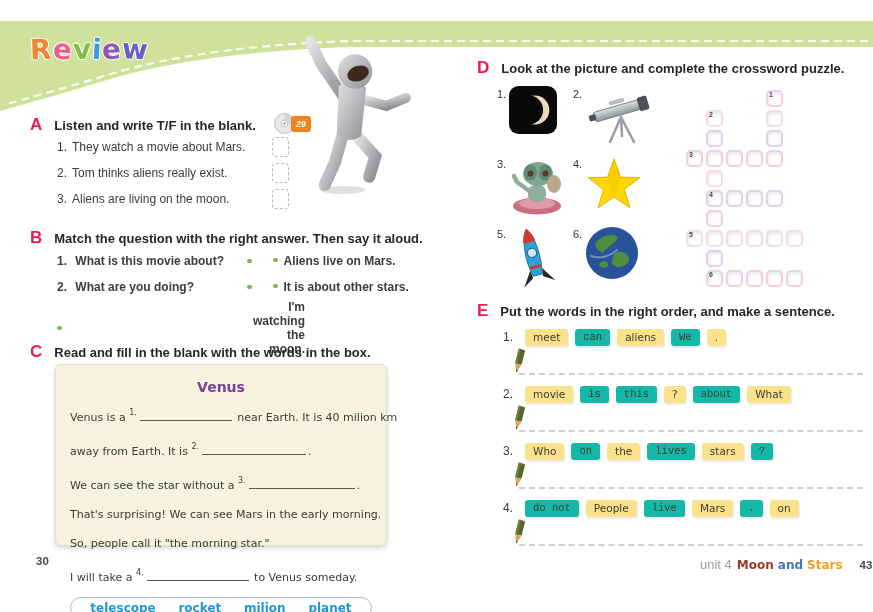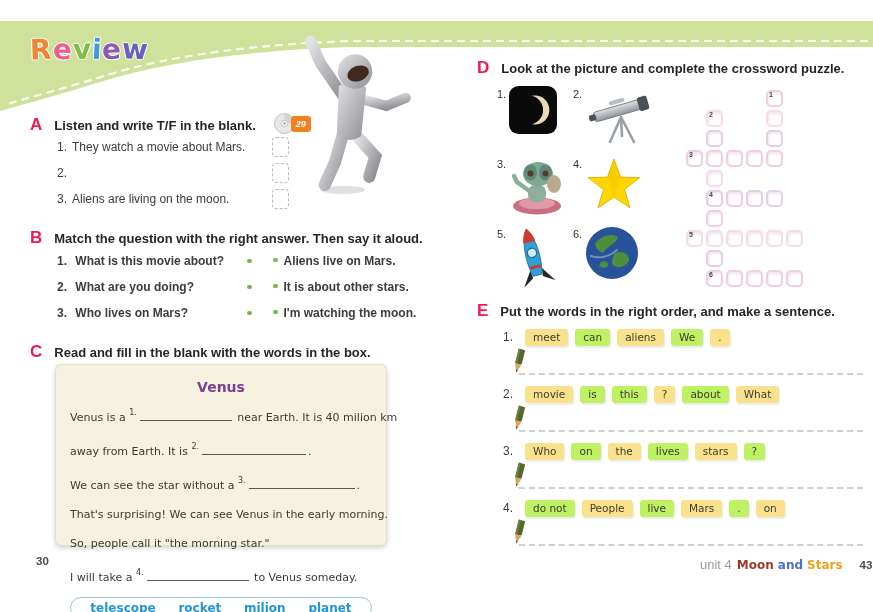--- a/index.html
+++ b/index.html
@@ -72,21 +72,21 @@
   .cw-num{position:absolute;top:-1px;left:1px;font-size:7px;font-weight:bold;color:#444;}
 
   
   #e-rows{position:absolute;left:503px;top:327px;width:362px;}
   .e-row{height:57px;}
   .chip-row{display:flex;align-items:center;gap:7px;height:20px;}
   .enum{font-size:12px;width:15px;}
   .chip{font-family:"DejaVu Sans",sans-serif;font-size:10.5px;color:#3f3b2f;
     padding:2.5px 8px;border-radius:3px;box-shadow:1px 2px 0 rgba(0,0,0,.07);white-space:nowrap;}
   .cy{background:#fae28d;}
-  .cg{background:#bef264;}
+  .cg{background:#14b8a6;font-family:Liberation Mono, monospace;}
   .write{position:relative;height:26px;margin-top:2px;}
   .pencil{position:absolute;left:8px;bottom:-3px;}
   .wline{position:absolute;left:16px;bottom:0;width:344px;border-bottom:2px dashed #cfcfcf;}
 
   
   #footer-right{position:absolute;left:700px;top:557px;display:flex;align-items:baseline;gap:5px;}
   .unit-label{font-size:13px;color:#9a9a9a;}
   #book-title{display:flex;gap:4px;font-family:"DejaVu Sans",sans-serif;font-weight:bold;font-size:12px;}
   #page-43{position:static;margin-left:12px;}
 </style>
@@ -136,20 +136,21 @@
     </span>
   </div>
   <div id="a-items">
       <div class="a-item">
         <span class="inum">1.</span>
         <span class="itxt">They watch a movie about Mars.</span>
         <span class="checkbox"></span>
       </div>
       <div class="a-item">
         <span class="inum">2.</span>
+        <span class="itxt">Tom thinks aliens really exist.</span>
         <span class="checkbox"></span>
       </div>
       <div class="a-item">
         <span class="inum">3.</span>
         <span class="itxt">Aliens are living on the moon.</span>
         <span class="checkbox"></span>
       </div>
     </div>
 
   <div class="sec-head" id="head-b">
@@ -161,37 +162,36 @@
         <span class="bq"><span class="inum">1.</span> What is this movie about?</span>
         <span class="dot"></span>
         <span class="ba"><span class="dot"></span>Aliens live on Mars.</span>
       </div>
       <div class="b-row">
         <span class="bq"><span class="inum">2.</span> What are you doing?</span>
         <span class="dot"></span>
         <span class="ba"><span class="dot"></span>It is about other stars.</span>
       </div>
       <div class="b-row">
-        <span class="bq"><span class="inum">3.</span> Who lives on Mars?</span>
         <span class="dot"></span>
         <span class="ba"><span class="dot"></span>I'm watching the moon.</span>
       </div>
     </div>
 
   <div class="sec-head" id="head-c">
     <span class="sec-letter">C</span>
     <span class="sec-title">Read and fill in the blank with the words in the box.</span>
   </div>
   <div class="c-card">
     <div class="c-title">Venus</div>
     <div id="c-lines">
         <p class="c-line">Venus is a <span class="sup">1.</span><span class="bl" style="width: 92px;"></span> near Earth. It is 40 milion km</p>
         <p class="c-line">away from Earth. It is <span class="sup">2.</span><span class="bl" style="width: 104px;"></span>.</p>
         <p class="c-line">We can see the star without a <span class="sup">3.</span><span class="bl" style="width: 106px;"></span>.</p>
-        <p class="c-line">That's surprising! We can see Venus in the early morning.</p>
+        <p class="c-line">That's surprising! We can see Mars in the early morning.</p>
         <p class="c-line">So, people call it "the morning star."</p>
         <p class="c-line">I will take a <span class="sup">4.</span><span class="bl" style="width: 102px;"></span> to Venus someday.</p>
       </div>
     <div id="word-bank">
         <span class="wb-word">telescope</span>
         <span class="wb-word">rocket</span>
         <span class="wb-word">milion</span>
         <span class="wb-word">planet</span>
       </div>
   </div>

